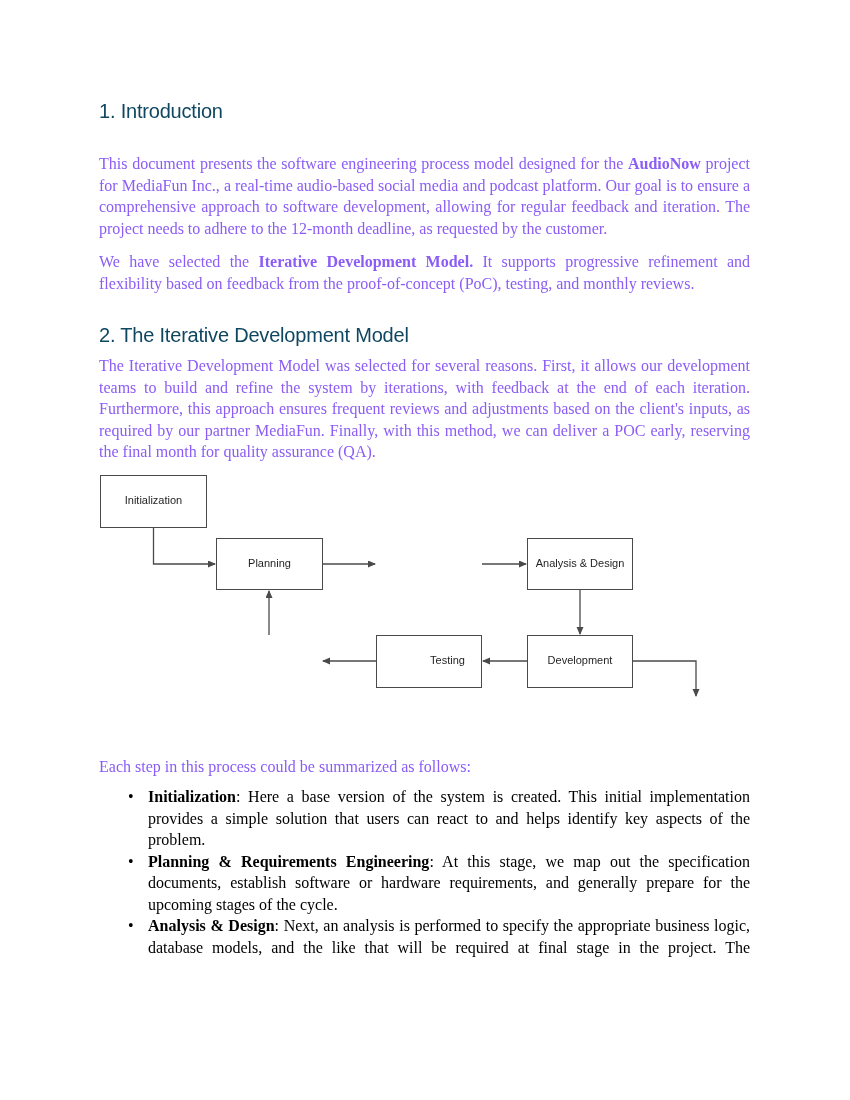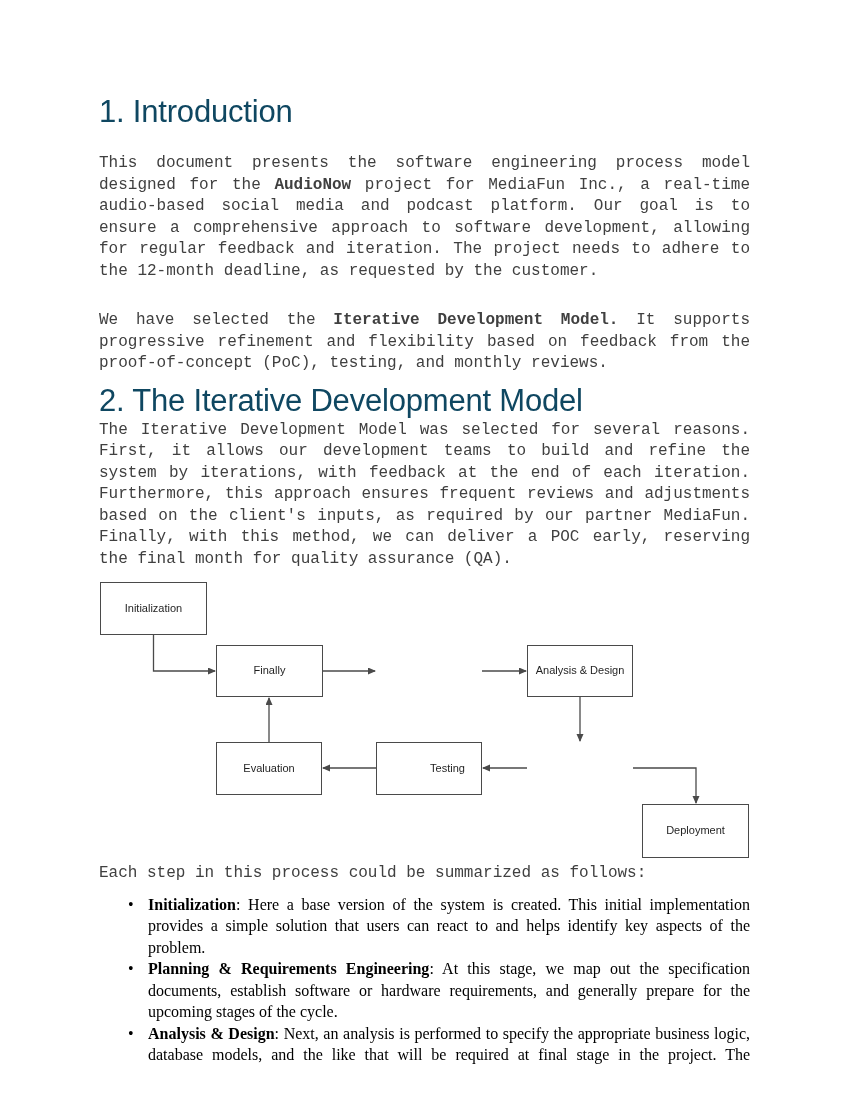--- a/index.html
+++ b/index.html
@@ -5,35 +5,35 @@
   html,body { margin:0; padding:0; background:#ffffff; }
   .page {
     position:relative; width:850px; height:1100px;
     background:#ffffff; overflow:hidden;
   }
   .content { position:absolute; left:99px; top:0; width:651px; }
 
   .doc-h {
     font-family:"Liberation Sans", sans-serif;
     font-weight:500;
-    font-size:31px; line-height:31px;
+    font-size:20px; line-height:31px;
     color:#0f4761; letter-spacing:-0.2px;
     margin:0;
   }
   .h1-space { margin-top:96px; }
-  .h2-space { margin-top:10px; }
+  .h2-space { margin-top:26px; }
 
   .body-text {
-    font-family:Liberation Mono, monospace;
-    font-size:16px; line-height:21.5px; color:#404040;
+    font-family:Liberation Serif, serif;
+    font-size:16px; line-height:21.5px; color:#8b5cf6;
     margin:0;
   }
   .just { text-align:justify; }
   .mt-p1 { margin-top:26px; }
-  .mt-p2 { margin-top:28px; }
+  .mt-p2 { margin-top:12px; }
   .mt-p3 { margin-top:4px; }
   .mt-lead { margin-top:1px; }
 
   .diagram { position:relative; width:651px; height:285px; margin-top:7px; }
   .diagram svg { position:absolute; left:0; top:0; }
   .node {
     position:absolute; box-sizing:border-box;
     border:1.3px solid #4a4a4a; background:#ffffff;
     display:flex; align-items:center; justify-content:center;
     text-align:center;
@@ -85,33 +85,30 @@
           <line x1="277" y1="191" x2="224" y2="191" marker-end="url(#arw)"></line>
           <line x1="170" y1="165" x2="170" y2="121" marker-end="url(#arw)"></line>
           <polyline points="534,191 597,191 597,226" marker-end="url(#arw)"></polyline>
         </g>
       </svg>
 
       <div class="node" style="left:1px;top:5px;width:107px;height:53px;">
           <span>Initialization</span>
         </div>
       <div class="node" style="left:117px;top:68px;width:107px;height:52px;">
-          <span>Finally</span>
+          <span>Planning</span>
         </div>
       <div class="node" style="left:428px;top:68px;width:106px;height:52px;">
           <span>Analysis &amp; Design</span>
         </div>
-      <div class="node" style="left:117px;top:165px;width:106px;height:53px;">
-          <span>Evaluation</span>
-        </div>
       <div class="node" style="left:277px;top:165px;width:106px;height:53px;padding-left:43px;">
           <span>Testing</span>
         </div>
-      <div class="node" style="left:543px;top:227px;width:107px;height:54px;">
-          <span>Deployment</span>
+      <div class="node" style="left:428px;top:165px;width:106px;height:53px;">
+          <span>Development</span>
         </div>
     </div>
 
     <p class="body-text mt-lead">Each step in this process could be summarized as follows:</p>
 
     <ul class="bullets">
       <li><span class="marker">•</span><b>Initialization</b><span>: Here a base version of the system is created. This initial implementation provides a simple solution that users can react to and helps identify key aspects of the problem.</span></li>
       <li><span class="marker">•</span><b>Planning &amp; Requirements Engineering</b><span>: At this stage, we map out the specification documents, establish software or hardware requirements, and generally prepare for the upcoming stages of the cycle.</span></li>
       <li class="jlast"><span class="marker">•</span><b>Analysis &amp; Design</b><span>: Next, an analysis is performed to specify the appropriate business logic, database models, and the like that will be required at final stage in the project. The</span></li>
     </ul>

